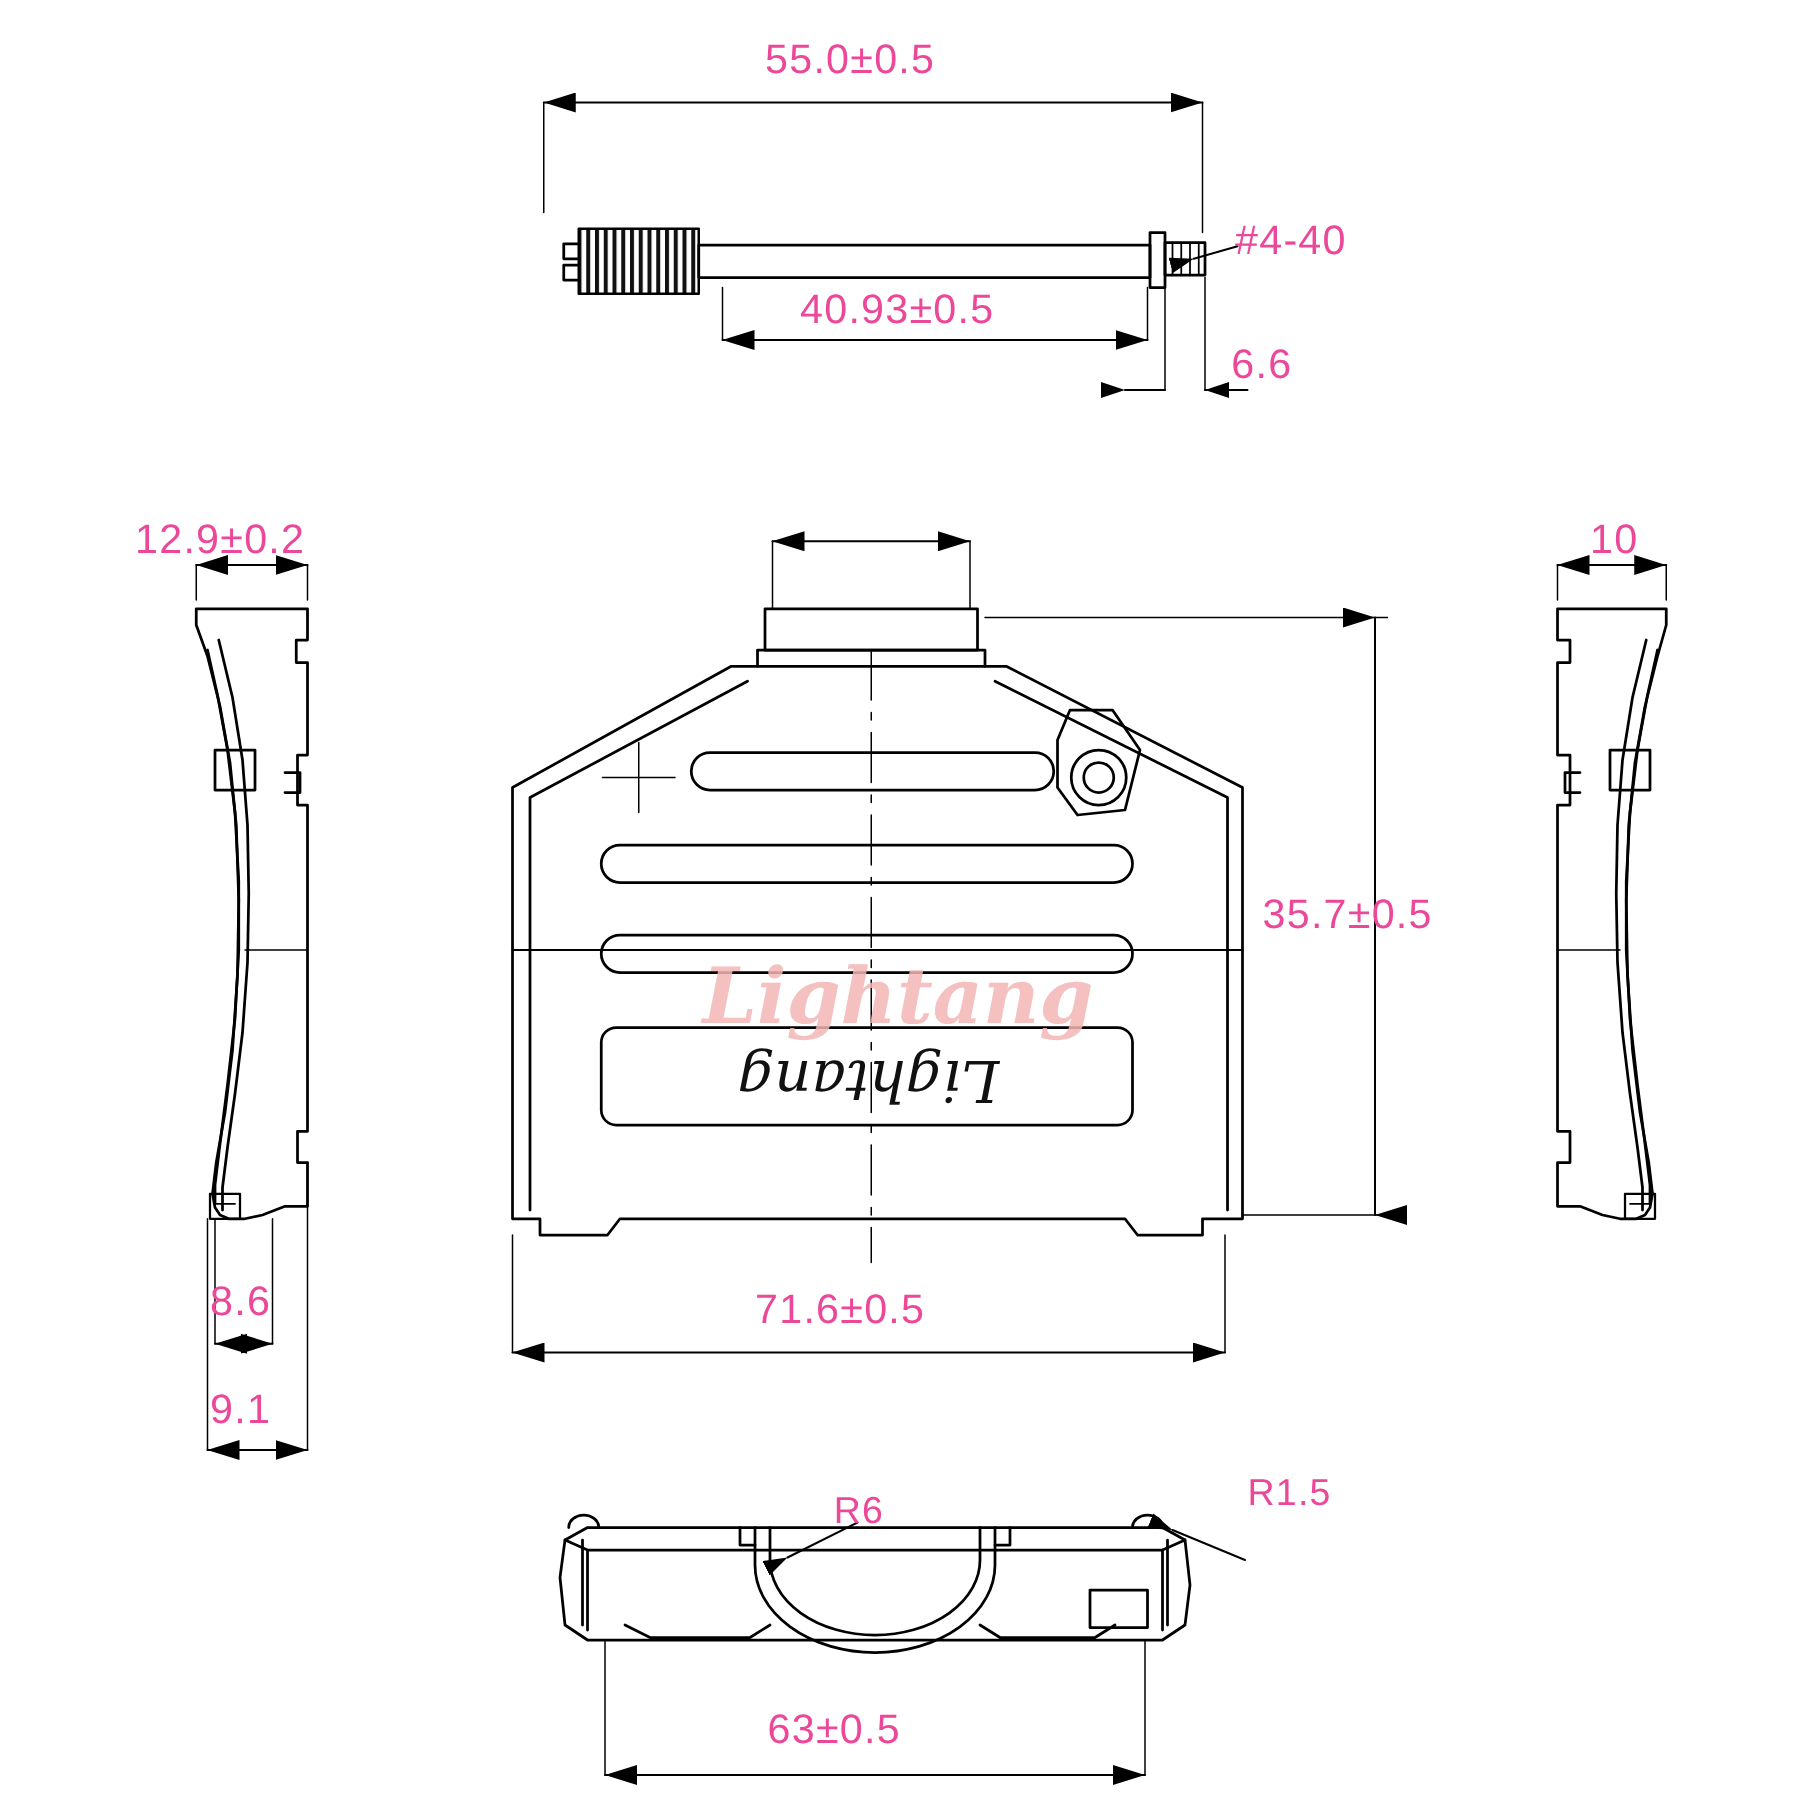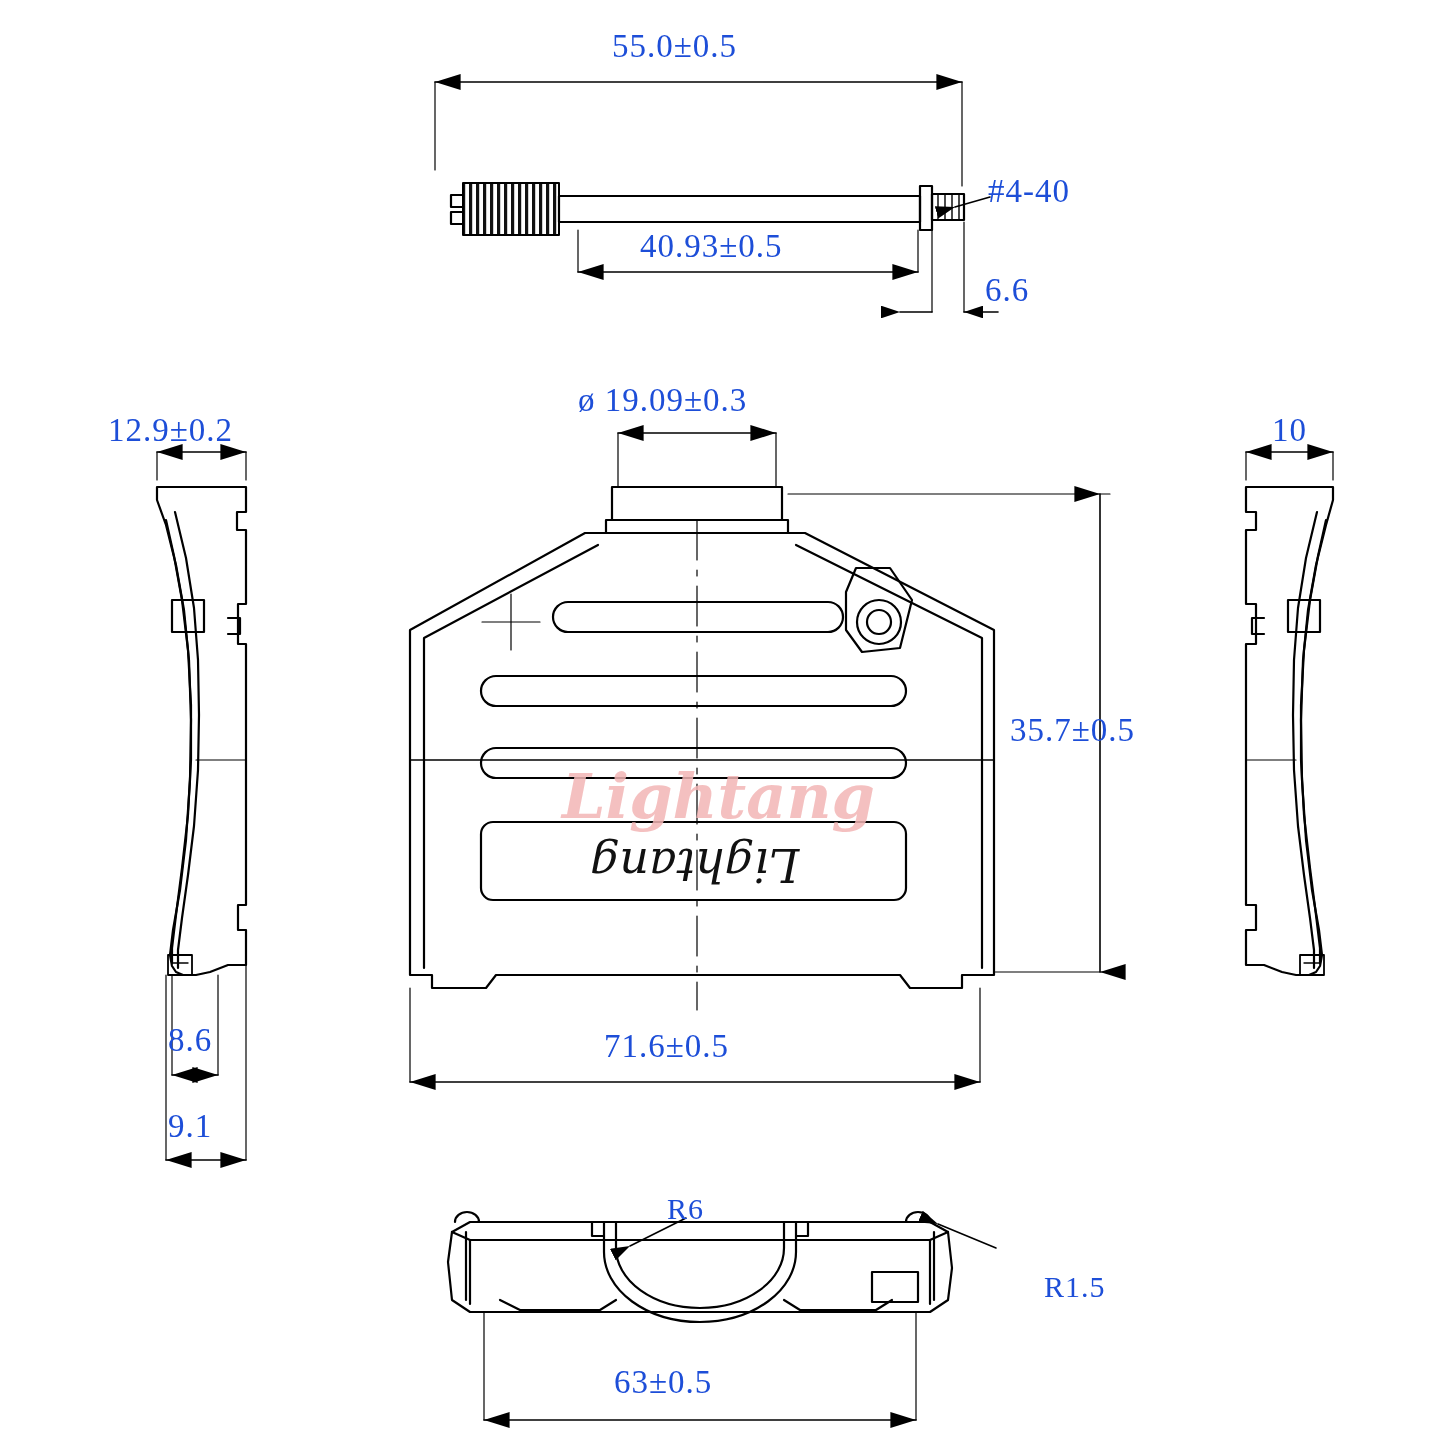--- a/index.html
+++ b/index.html
@@ -21,24 +21,24 @@
   }
   svg.drawing {
     position: absolute;
     top: 0;
     left: 0;
     width: 1440px;
     height: 1440px;
   }
   .dim-text {
     position: absolute;
-    font-family: Liberation Serif, serif;
+    font-family: Liberation Sans, sans-serif;
     letter-spacing: 1px;
     white-space: nowrap;
-    color: #1d4ed8;
+    color: #ec4899;
   }
   .t-lg { font-size: 33px; }
   .t-md { font-size: 30px; }
   .watermark {
     position: absolute;
     font-family: "DejaVu Serif", serif;
     font-style: italic;
     font-weight: bold;
     color: #f3b6b6;
     opacity: 0.85;
@@ -274,36 +274,35 @@
   </svg>
 
   <div class="dim-text t-lg" style="left:612px; top:28px;">55.0±0.5</div>
 
   <div class="dim-text t-lg" style="left:640px; top:228px;">40.93±0.5</div>
 
   <div class="dim-text t-lg" style="left:988px; top:173px;">#4-40</div>
 
   <div class="dim-text t-lg" style="left:985px; top:272px;">6.6</div>
 
-  <div class="dim-text t-lg" style="left:578px; top:382px;">ø 19.09±0.3</div>
 
   <div class="dim-text t-lg" style="left:1010px; top:712px;">35.7±0.5</div>
 
   <div class="dim-text t-lg" style="left:604px; top:1028px;">71.6±0.5</div>
 
   <div class="dim-text t-lg" style="left:108px; top:412px;">12.9±0.2</div>
 
   <div class="dim-text t-lg" style="left:168px; top:1022px;">8.6</div>
 
   <div class="dim-text t-lg" style="left:168px; top:1108px;text-align:center;">9.1</div>
 
   <div class="dim-text t-lg" style="left:1272px; top:412px;">10</div>
 
   <div class="dim-text t-md" style="left:667px; top:1192px;">R6</div>
 
-  <div class="dim-text t-md" style="left:998px; top:1270px;margin-left:46px;">R1.5</div>
+  <div class="dim-text t-md" style="left:998px; top:1178px;">R1.5</div>
 
   <div class="dim-text t-lg" style="left:614px; top:1364px;">63±0.5</div>
 
   <div class="watermark wm-main">Lightang</div>
   <div class="engrave-text">Lightang</div>
 
 </div>
 
 </body></html>

